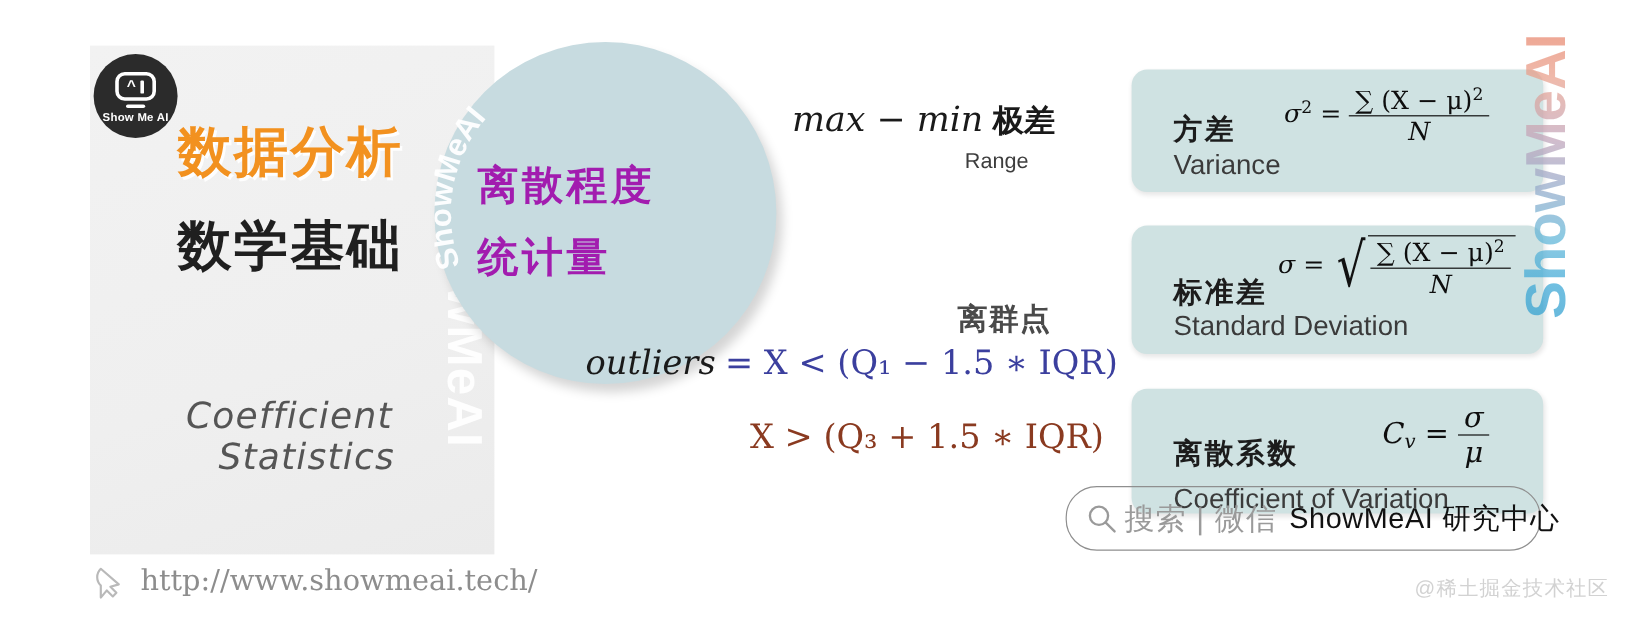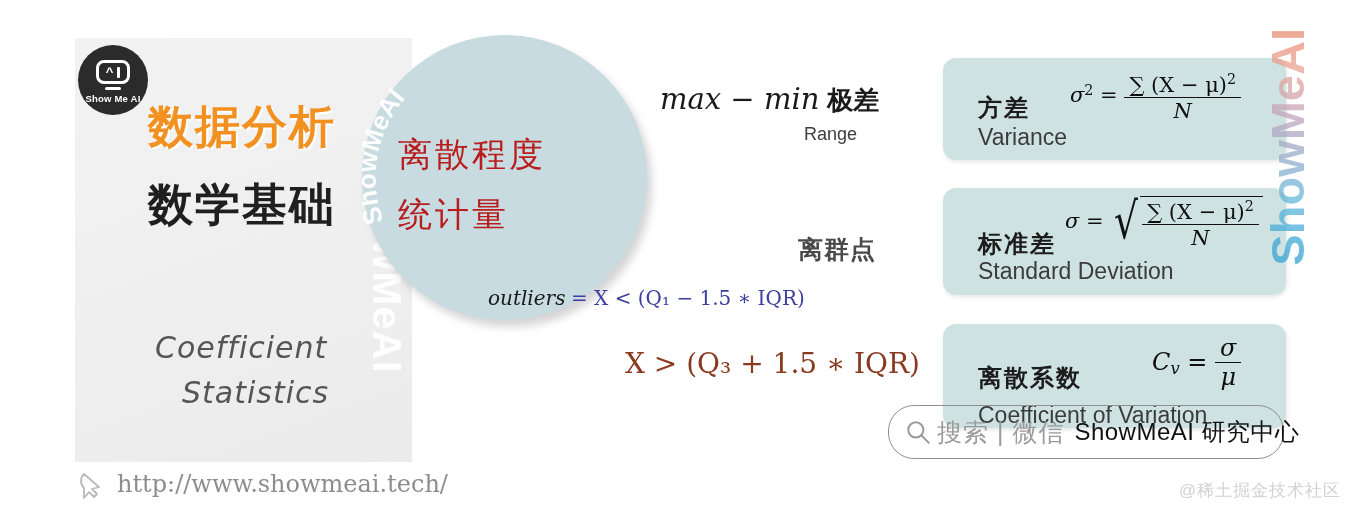--- a/index.html
+++ b/index.html
@@ -136,21 +136,21 @@
   .subtitle-en1, .subtitle-en2 {
     position: absolute;
     font-family: "DejaVu Sans", sans-serif;
     font-style: italic;
     font-size: 30px;
     color: #555555;
     letter-spacing: 1px;
     white-space: nowrap;
   }
   .subtitle-en1 { left: 155px; top: 330px; }
-  .subtitle-en2 { left: 182px; top: 375px; text-align: center; }
+  .subtitle-en2 { left: 182px; top: 364px; text-align: center; }
 
   
   .circle {
     position: absolute;
     left: 362px;
     top: 35px;
     width: 285px;
     height: 285px;
     border-radius: 50%;
     background: #c7dbe0;
@@ -159,22 +159,22 @@
   .circle-arc-wm {
     position: absolute;
     left: 0; top: 0;
     width: 285px;
     height: 285px;
     pointer-events: none;
   }
   .circle-line1, .circle-line2 {
     position: absolute;
     font-size: 34px;
-    font-weight: normal;
-    color: #b91c1c;
+    font-weight: bold;
+    color: #a21caf;
     letter-spacing: 3px;
     white-space: nowrap;
   }
   .circle-line1 { left: 398px; top: 132px; }
   .circle-line2 { left: 398px; top: 192px; }
 
   
   .mi { font-family: "DejaVu Serif", "Liberation Serif", serif; font-style: italic; }
   .mr { font-family: "DejaVu Serif", "Liberation Serif", serif; }
 
@@ -197,32 +197,32 @@
     left: 804px;
     top: 124px;
     font-size: 18px;
     color: #3d3d3d;
     font-family: "Liberation Sans", sans-serif;
   }
 
   .outlier-label {
     position: absolute;
     left: 798px;
-    top: 233px;
+    top: 249px;
     font-size: 25px;
     font-weight: bold;
     color: #4a4a4a;
     letter-spacing: 1px;
     white-space: nowrap;
   }
   .outlier-eq1 {
     position: absolute;
     left: 488px;
     top: 286px;
-    font-size: 20px;
+    font-size: 28px;
     white-space: nowrap;
   }
   .outlier-eq1 .lhs { color: #1a1a1a; }
   .outlier-eq1 .rhs { color: #3b3f9e; }
   .outlier-eq2 {
     position: absolute;
     left: 625px;
     top: 347px;
     font-size: 28px;
     color: #8a3a20;

